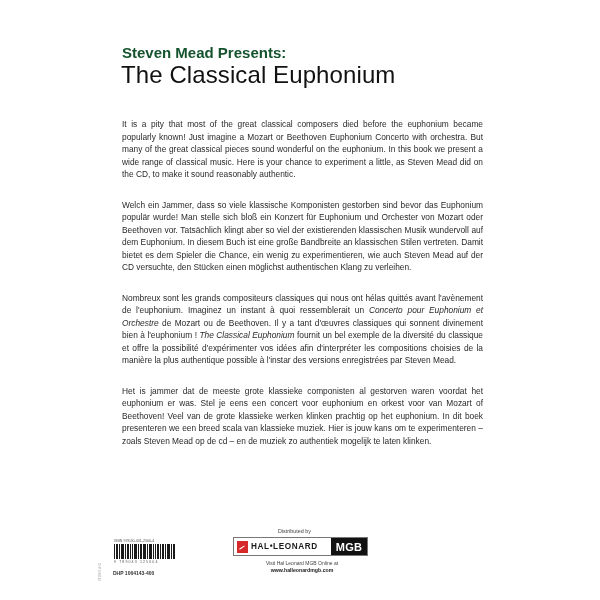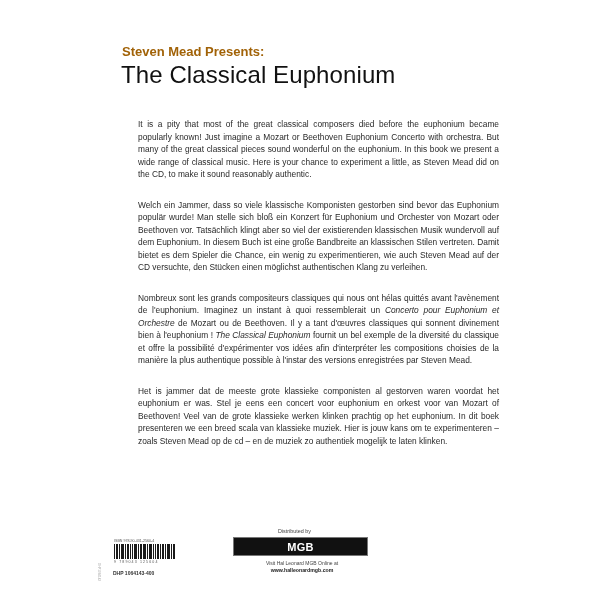--- a/index.html
+++ b/index.html
@@ -18,38 +18,38 @@
     .page {
       position: absolute;
       left: 0; top: 0;
       width: 600px; height: 600px;
       background: #fff;
     }
     .series-title {
       position: absolute;
       left: 122px;
       top: 44px;
-      font-size: 13px;
-      font-weight: bold;
-      color: #a16207;
+      font-size: 15px;
+      font-weight: bold;
+      color: #14532d;
       letter-spacing: 0px;
       text-align: right;
     }
     .book-title {
       position: absolute;
       left: 121px;
       top: 61px;
       font-size: 24px;
       font-weight: normal;
       color: #111;
       letter-spacing: 0.1px;
     }
     .body-text {
       position: absolute;
-      left: 138px;
+      left: 122px;
       top: 118px;
       width: 361px;
     }
     .para {
       font-size: 8.35px;
       line-height: 12.5px;
       color: #2a2a2a;
       text-align: justify;
       margin: 0 0 18px 0;
     }
@@ -227,18 +227,22 @@
         <span style="width:1px"></span>
         <span style="width:2px"></span>
     </div>
     <div class="barcode-digits">9 789043 125604</div>
   </div>
   <div class="product-code">DHP 1064143-400</div>
   <div class="spine-mark">DHP1064143</div>
 
   <div class="distributed-label">Distributed by</div>
   <div class="logo-box">
+    <div class="logo-hl">
+      <div class="hl-mark"></div>
+      <span class="hl-name">HAL•LEONARD</span>
+    </div>
     <div class="logo-mgb">MGB</div>
   </div>
   <div class="visit-text">Visit Hal Leonard MGB Online at</div>
   <div class="visit-url">www.halleonardmgb.com</div>
 
 </div>
 
 </body></html>

